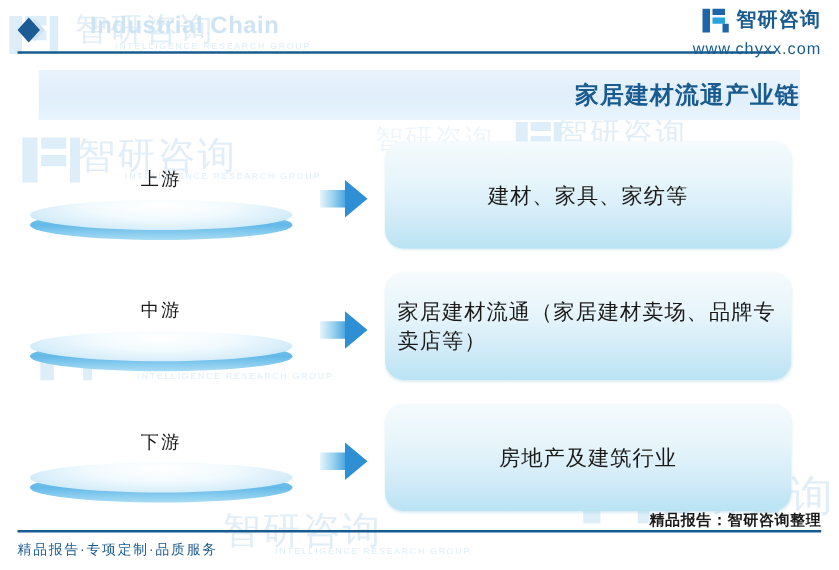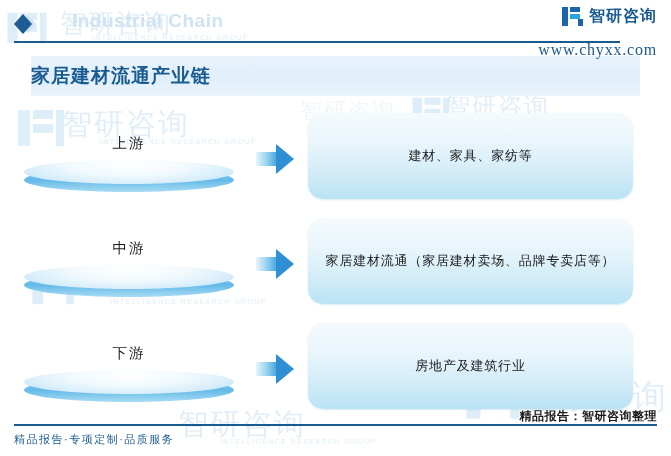--- a/index.html
+++ b/index.html
@@ -117,36 +117,36 @@
   .bm2 { left: 8px; top: 0;   width: 10px; height: 5px;  background: #1d64a8; }
   .bm3 { left: 8px; top: 7px; width: 10px; height: 5px;  background: #29a5dd; }
   .bm4 { left: 16px;top: 12px;width: 5px;  height: 7px;  background: #1d64a8; }
   #brand-name {
     font-size: 16px;
     color: #1a5b8f;
     font-weight: 700;
     letter-spacing: 1px;
   }
   #brand-url {
-    font-size: 16px;
+    font-size: 13px;
     color: #1a5b8f;
     letter-spacing: .8px;
-    margin-top: 14px;
-    font-family: Liberation Serif, serif;
+    margin-top: 4px;
+    font-family: Liberation Sans, sans-serif;
   }
 
   
   #chart-title-bar {
     position: absolute;
     left: 31px; top: 56px;
     width: 609px; height: 40px;
     background: linear-gradient(180deg, #e9f3fc 0%, #e0effb 55%, #e9f4fc 100%);
     display: flex;
     align-items: center;
-    justify-content: flex-start;
+    justify-content: flex-end;
     z-index: 4;
   }
   #chart-title {
     font-family: "Liberation Serif", "DejaVu Serif", serif;
     font-size: 19px;
     font-weight: 700;
     color: #1a5b8f;
     letter-spacing: 1px;
   }
 
@@ -229,21 +229,21 @@
     left: 308px; top: 3px;
     width: 325px; height: 86px;
     border-radius: 15px;
     background: linear-gradient(180deg, #f5fafd 0%, #e7f5fb 38%, #cfeaf7 75%, #b9e3f4 100%);
     display: flex;
     align-items: center;
     justify-content: center;
     box-shadow: 0 1px 2px rgba(120,180,210,.25);
   }
   .box-text {
-    font-size: 13px;
+    font-size: 17px;
     color: #1a1a1a;
     letter-spacing: .8px;
     text-align: left;
     font-family: Liberation Serif, serif;
     padding: 0 10px;
   }
 
   
   #footer-rule {
     position: absolute;

